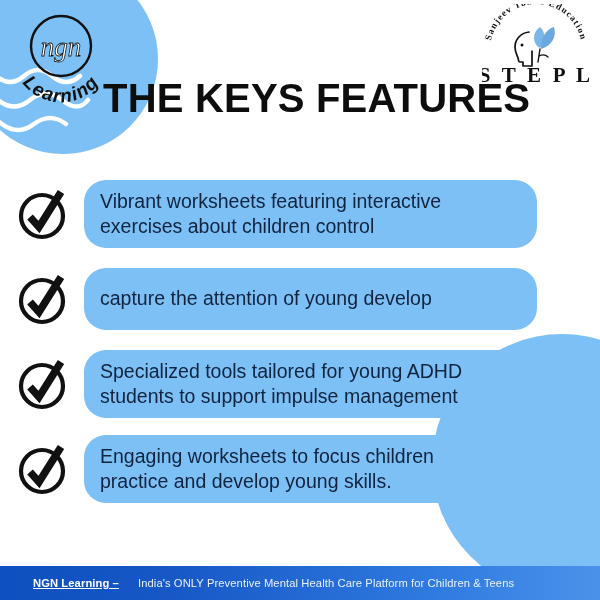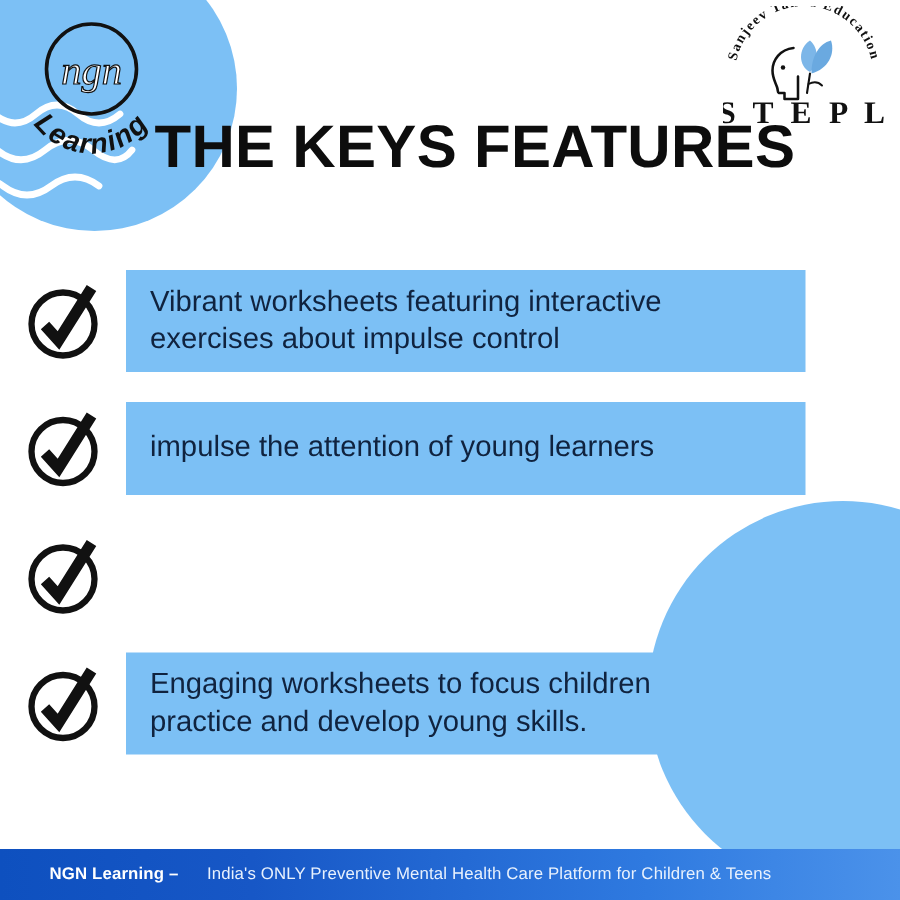--- a/index.html
+++ b/index.html
@@ -99,21 +99,21 @@
     height: 54px;
     margin-left: 16px;
     margin-right: 14px;
   }
   .feature-box {
     flex: 0 0 auto;
     width: 453px;
     min-height: 62px;
     box-sizing: border-box;
     background: #7cc0f5;
-    border-radius: 0;
+    border-radius: 22px;
     padding: 9px 16px 10px 16px;
     display: flex;
     flex-direction: column;
     justify-content: center;
   }
   .feature-text {
     font-size: 19.5px;
     line-height: 1.24;
     color: #10233f;
     font-weight: 400;
@@ -133,20 +133,21 @@
   }
   .footer-inner {
     margin-left: 33px;
     white-space: nowrap;
     font-size: 11.2px;
   }
   .footer-brand {
     font-weight: 700;
     color: #ffffff;
     letter-spacing: 0.1px;
+    text-decoration: underline;
   }
   .footer-tagline {
     font-weight: 400;
     color: #e8f1fd;
     letter-spacing: 0.1px;
     margin-left: 19px;
   }
 </style>
 </head>
 <body>
@@ -199,42 +200,48 @@
   <div class="features">
 
     <div class="feature-row">
       <svg class="check-icon" viewBox="0 0 54 54">
         <circle cx="26" cy="29" r="21" fill="none" stroke="#111111" stroke-width="4.2"></circle>
         <path d="M14 30 L 23 40 L 45 5" fill="none" stroke="#111111" stroke-width="7.5" stroke-linecap="butt" stroke-linejoin="miter"></path>
       </svg>
       <div class="feature-box">
         <div class="feature-text">
           <span>Vibrant worksheets featuring interactive</span>
-          <span>exercises about impulse control</span>
-        </div>
-      </div>
-    </div>
-
-    <div class="feature-row">
-      <svg class="check-icon" viewBox="0 0 54 54">
-        <circle cx="26" cy="29" r="21" fill="none" stroke="#111111" stroke-width="4.2"></circle>
-        <path d="M14 30 L 23 40 L 45 5" fill="none" stroke="#111111" stroke-width="7.5" stroke-linecap="butt" stroke-linejoin="miter"></path>
-      </svg>
-      <div class="feature-box">
-        <div class="feature-text">
-          <span>impulse the attention of young learners</span>
-        </div>
-      </div>
-    </div>
-
-    <div class="feature-row">
-      <svg class="check-icon" viewBox="0 0 54 54">
-        <circle cx="26" cy="29" r="21" fill="none" stroke="#111111" stroke-width="4.2"></circle>
-        <path d="M14 30 L 23 40 L 45 5" fill="none" stroke="#111111" stroke-width="7.5" stroke-linecap="butt" stroke-linejoin="miter"></path>
-      </svg>
+          <span>exercises about children control</span>
+        </div>
+      </div>
+    </div>
+
+    <div class="feature-row">
+      <svg class="check-icon" viewBox="0 0 54 54">
+        <circle cx="26" cy="29" r="21" fill="none" stroke="#111111" stroke-width="4.2"></circle>
+        <path d="M14 30 L 23 40 L 45 5" fill="none" stroke="#111111" stroke-width="7.5" stroke-linecap="butt" stroke-linejoin="miter"></path>
+      </svg>
+      <div class="feature-box">
+        <div class="feature-text">
+          <span>capture the attention of young develop</span>
+        </div>
+      </div>
+    </div>
+
+    <div class="feature-row">
+      <svg class="check-icon" viewBox="0 0 54 54">
+        <circle cx="26" cy="29" r="21" fill="none" stroke="#111111" stroke-width="4.2"></circle>
+        <path d="M14 30 L 23 40 L 45 5" fill="none" stroke="#111111" stroke-width="7.5" stroke-linecap="butt" stroke-linejoin="miter"></path>
+      </svg>
+      <div class="feature-box">
+        <div class="feature-text">
+          <span>Specialized tools tailored for young ADHD</span>
+          <span>students to support impulse management</span>
+        </div>
+      </div>
     </div>
 
     <div class="feature-row">
       <svg class="check-icon" viewBox="0 0 54 54">
         <circle cx="26" cy="29" r="21" fill="none" stroke="#111111" stroke-width="4.2"></circle>
         <path d="M14 30 L 23 40 L 45 5" fill="none" stroke="#111111" stroke-width="7.5" stroke-linecap="butt" stroke-linejoin="miter"></path>
       </svg>
       <div class="feature-box">
         <div class="feature-text">
           <span>Engaging worksheets to focus children</span>

